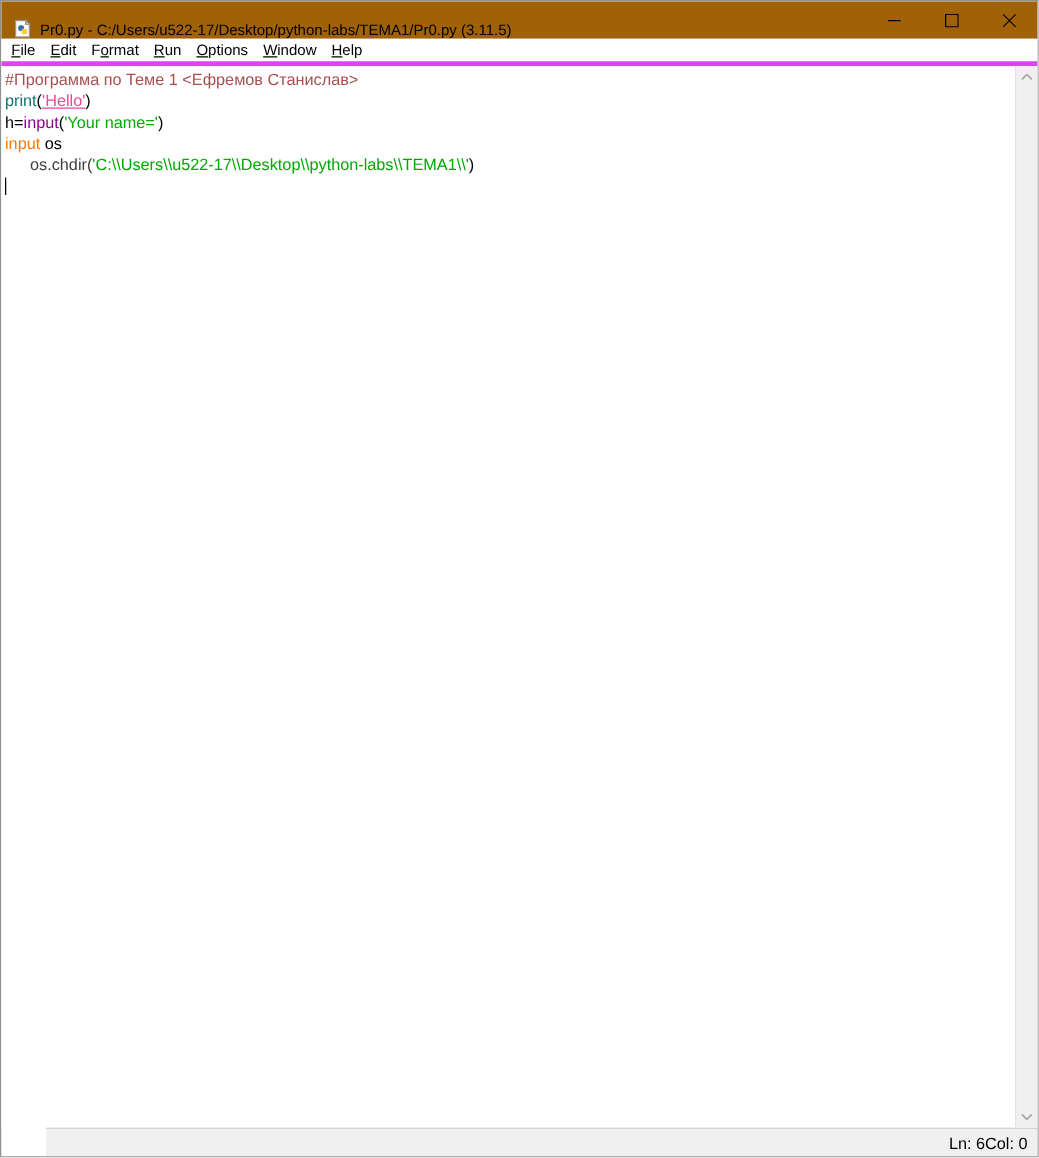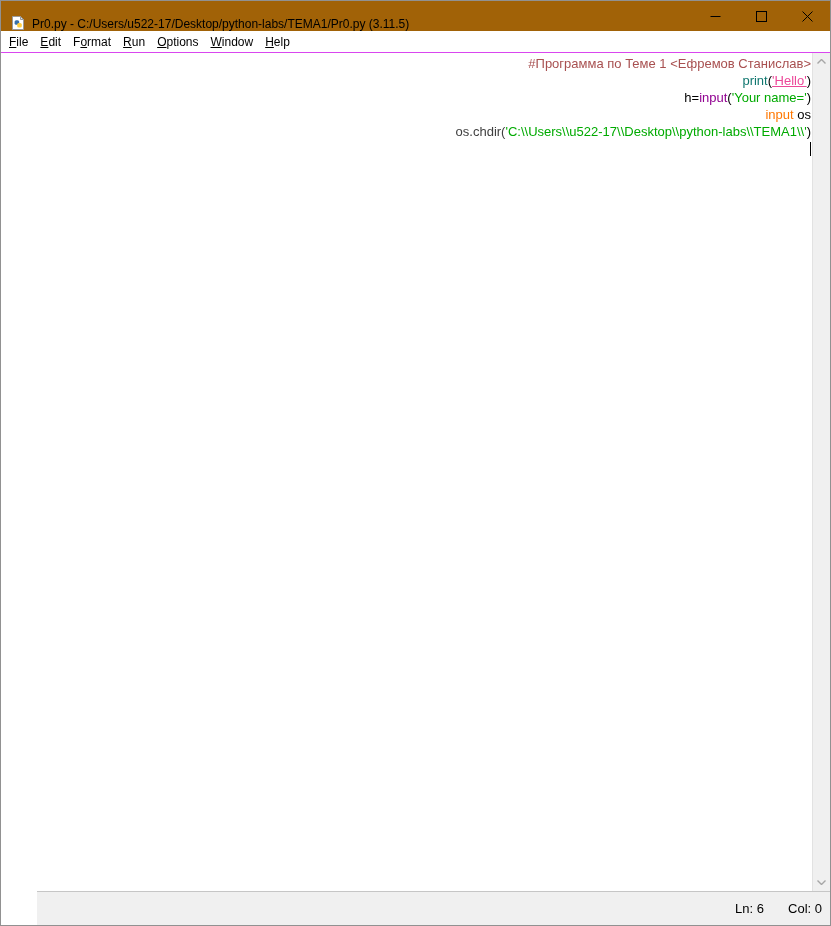--- a/index.html
+++ b/index.html
@@ -28,37 +28,37 @@
     display: flex; align-items: center; justify-content: center;
     background: transparent; border: none; padding: 0;
   }
 
   
   .menubar {
     height: 22px; flex: 0 0 auto;
     display: flex; align-items: center;
     padding-left: 2px;
     background: #fff;
-    border-bottom: 1px solid #d946ef;
+    border-bottom: 4px solid #d946ef;
     font-size: 12px;
   }
   .menu-item { padding: 2px 6px; white-space: nowrap; cursor: default; }
   .menu-item u { text-decoration: underline; }
 
   
   .editor {
     flex: 1 1 auto; position: relative;
     background: #fff; overflow: hidden;
   }
   .code-area {
     position: absolute; top: 2px; left: 3px; right: 19px; bottom: 0;
     font-family: "Liberation Sans", sans-serif;
     font-size: 13px; line-height: 17px;
   }
-  .code-line { white-space: pre; height: 17px; text-align: right; }
+  .code-line { white-space: pre; height: 17px; }
   .cursor {
     display: inline-block; width: 0; height: 14px;
     border-left: 1px solid #000;
     vertical-align: text-bottom;
   }
 
   
   .scrollbar {
     position: absolute; top: 0; right: 0; bottom: 0; width: 18px;
     background: #f0f0f0;
@@ -66,26 +66,26 @@
     display: flex; flex-direction: column; justify-content: space-between; align-items: center;
   }
   .scroll-btn {
     width: 17px; height: 17px; flex: 0 0 auto;
     display: flex; align-items: center; justify-content: center;
     background: transparent; border: none; padding: 0;
   }
 
   
   .statusbar {
-    height: 34px; flex: 0 0 auto;
+    height: 23px; flex: 0 0 auto;
     background: #f0f0f0;
     border-top: 1px solid #c6c6c6;
     display: flex; align-items: center; justify-content: flex-end;
     font-size: 13px;
-    padding-right: 8px; gap: 24px; margin-left: 36px;
+    padding-right: 8px;  margin-left: 36px;
   }
 </style>
 </head>
 <body>
 
 <div class="window">
 
   <div class="titlebar">
     <span class="title-icon">
       <svg width="16" height="16" viewBox="0 0 16 16">

